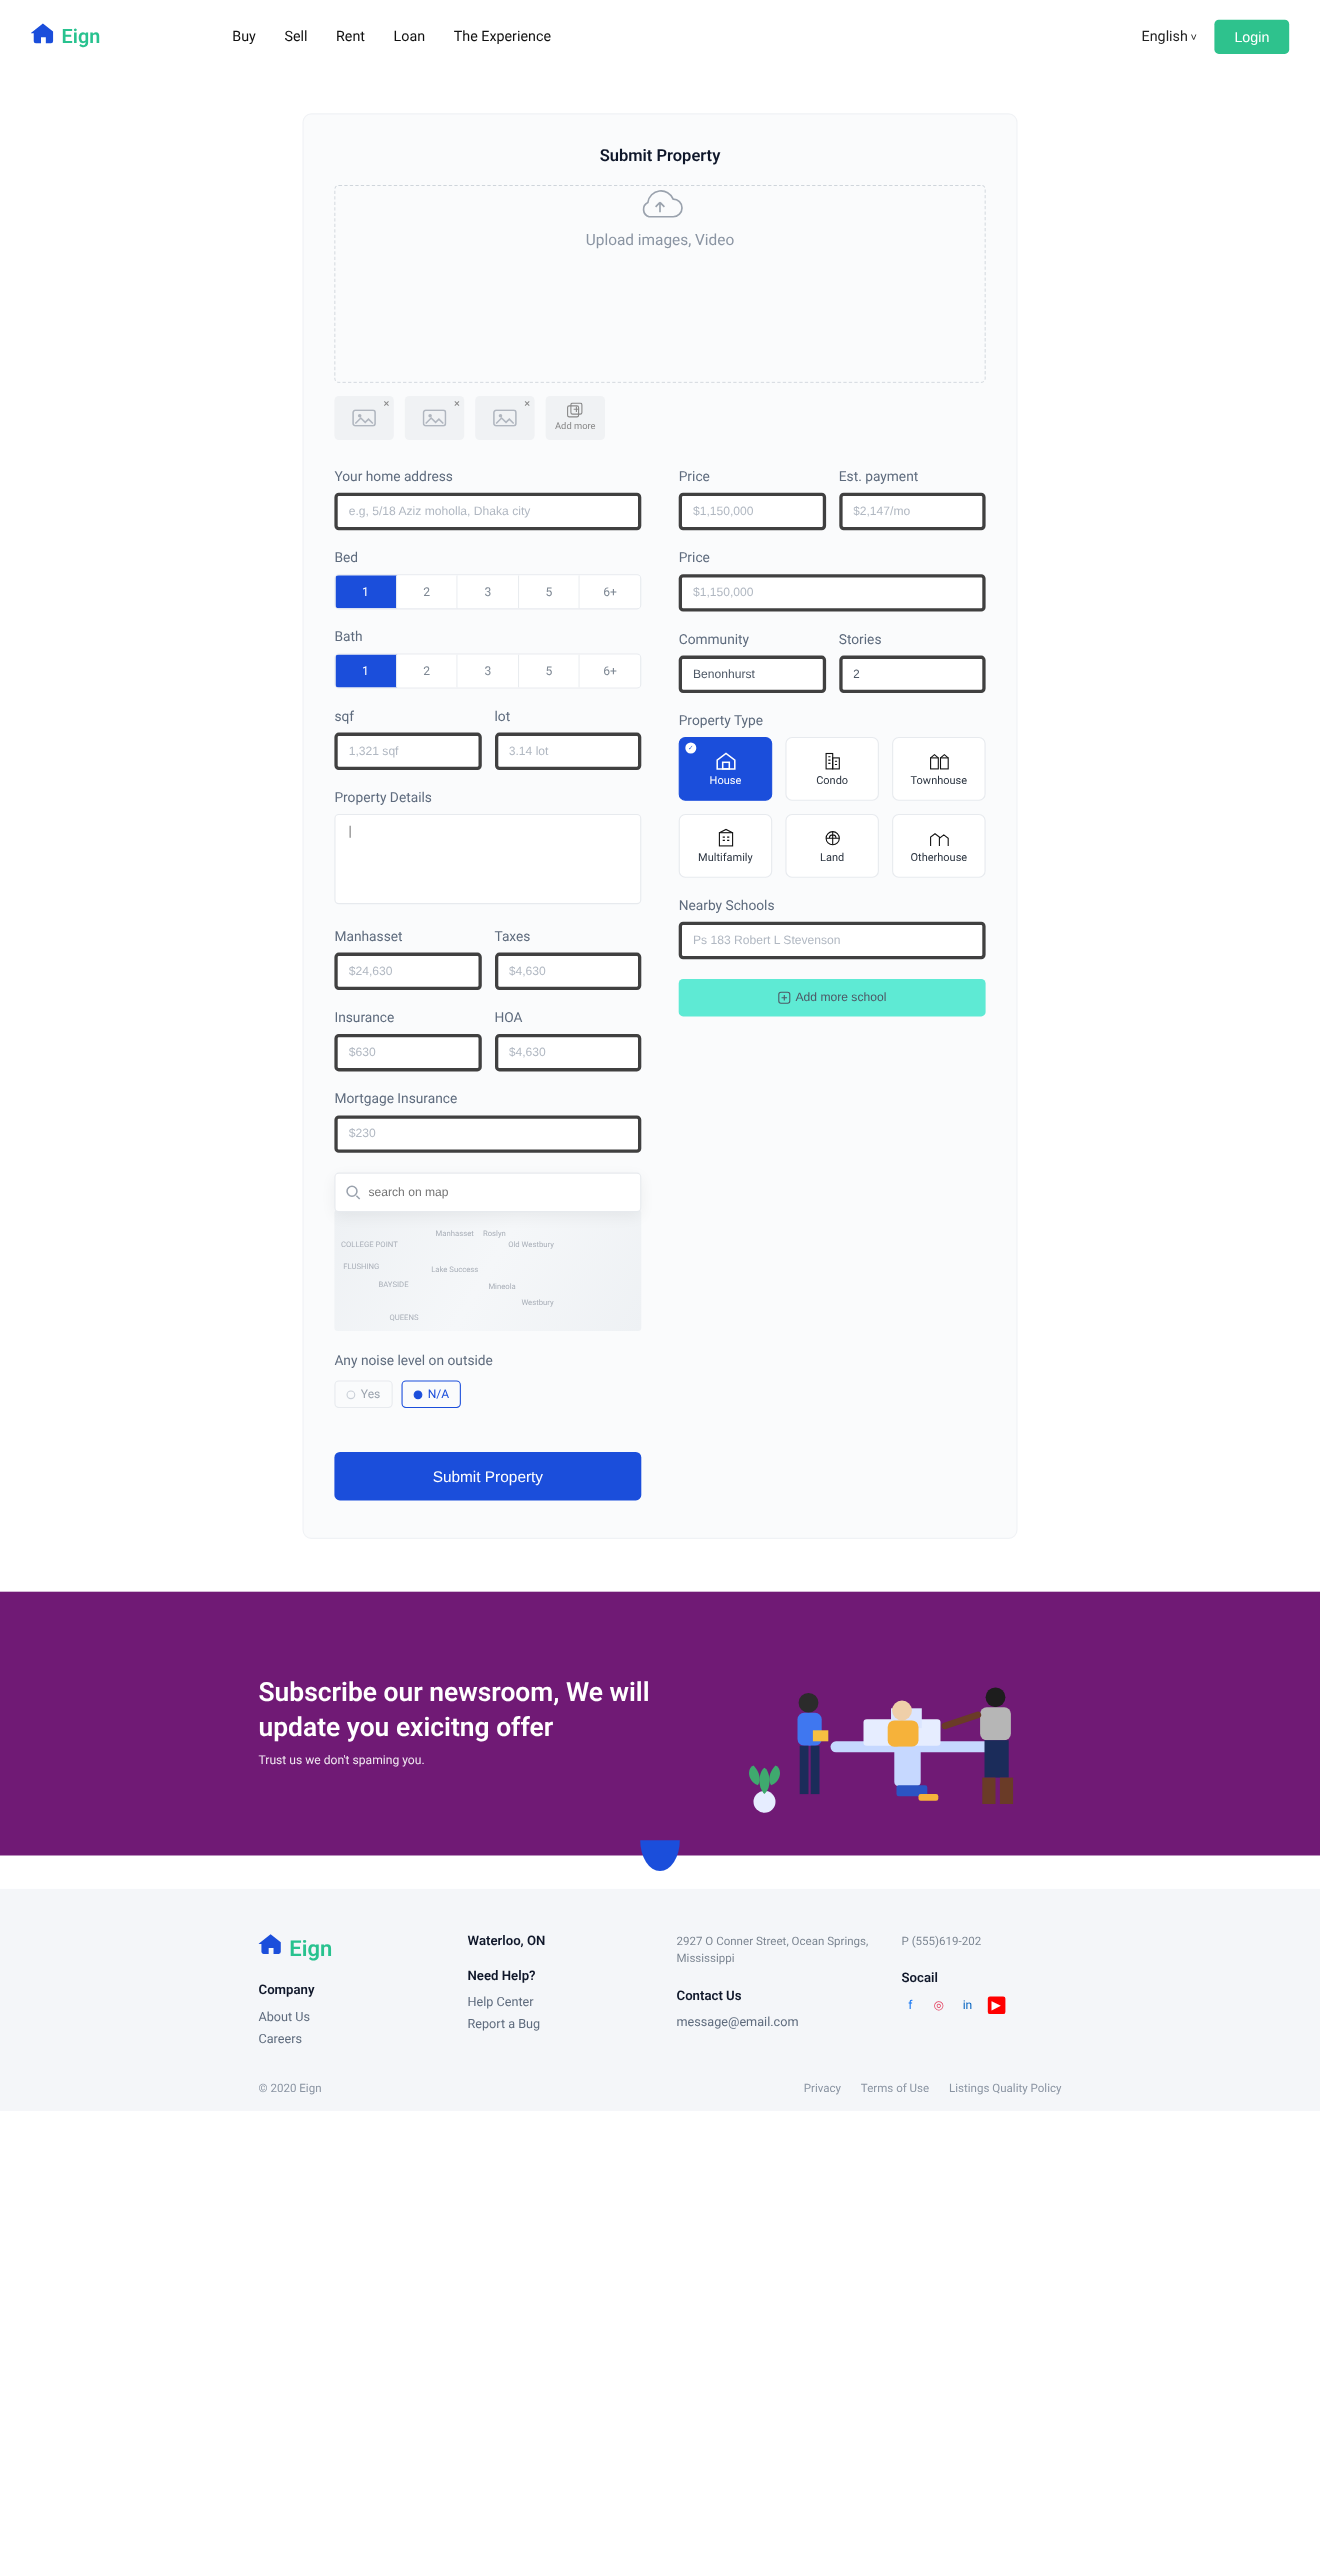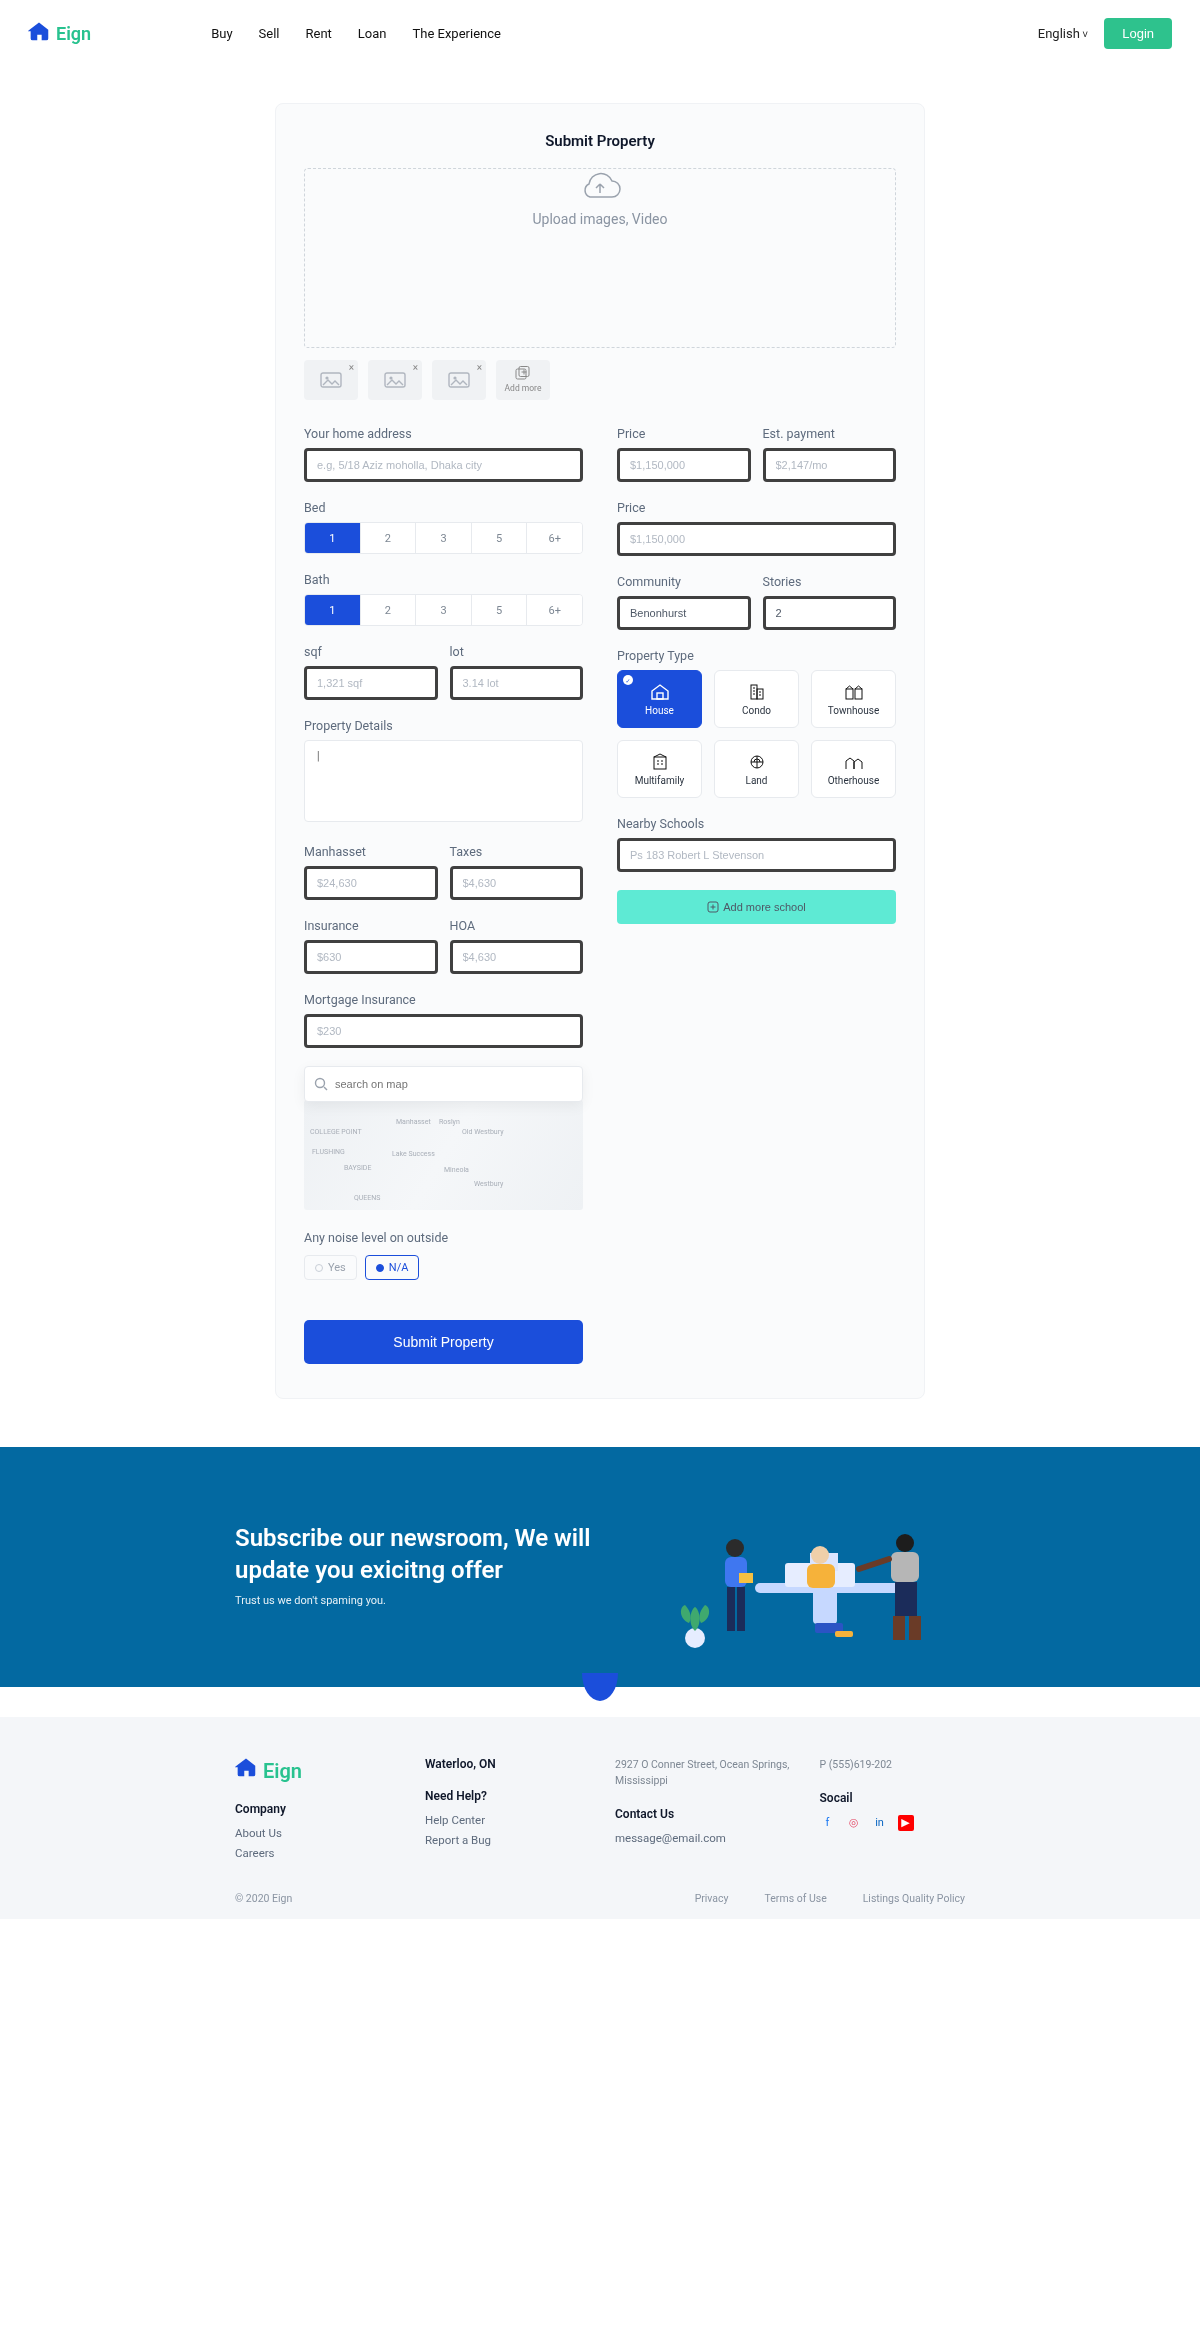--- a/index.html
+++ b/index.html
@@ -61,21 +61,21 @@
 
 .noise-row { display: flex; gap: 8px; margin-top: 10px; }
 .radio-pill { display: flex; align-items: center; gap: 5px; border: 1px solid #e7eaee; border-radius: 4px; padding: 5px 10px; font-size: 11px; color: #9aa2ad; cursor: pointer; }
 .radio-pill.sel { border-color: #1B4EDB; color: #1B4EDB; }
 .radio-pill .dot { width: 8px; height: 8px; border-radius: 50%; border: 1px solid #c9cfd7; }
 .radio-pill.sel .dot { background: #1B4EDB; border-color: #1B4EDB; }
 
 .submit-btn { width: 100%; height: 44px; background: #1B4EDB; color: #fff; border: none; border-radius: 5px; font-size: 14px; font-weight: 500; margin-top: 22px; cursor: pointer; }
 
 
-.subscribe { background: #0369a1; color: #fff; padding: 56px 0 44px; position: relative; overflow: hidden; }
+.subscribe { background: #701a75; color: #fff; padding: 56px 0 44px; position: relative; overflow: hidden; }
 .subscribe .inner { max-width: 730px; margin: 0 auto; display: flex; gap: 40px; align-items: center; }
 .subscribe h2 { font-size: 24px; font-weight: 600; line-height: 1.3; margin-bottom: 8px; }
 .subscribe p { font-size: 11px; opacity: 0.9; margin-bottom: 16px; }
 .email-row { display: flex; background: #fff; border-radius: 5px; overflow: hidden; width: 300px; }
 .email-row input { border: none; flex: 1; padding: 0 14px; font-size: 11px; color: #888; }
 .email-row button { background: #2ec28d; color: #fff; border: none; padding: 0 22px; font-size: 13px; cursor: pointer; height: 42px; }
 .illustration { width: 300px; height: 140px; position: relative; }
 
 
 .footer-wave { height: 30px; background: #fff; position: relative; }
@@ -84,21 +84,21 @@
 .footer .cols { max-width: 730px; margin: 0 auto; display: grid; grid-template-columns: 1.1fr 1.1fr 1.2fr 1fr; gap: 30px; }
 .footer .logo { font-size: 20px; margin-bottom: 4px; }
 .footer h4 { font-size: 12px; color: #0f172a; margin: 18px 0 10px; font-weight: 600; }
 .footer a { display: block; text-decoration: none; color: #5e6b7d; font-size: 11.5px; margin-bottom: 6px; cursor: pointer; }
 .footer .loc { font-weight: 600; color: #0f172a; }
 .footer .addr { font-size: 10.5px; color: #7d8793; line-height: 1.5; }
 .social { display: flex; gap: 10px; }
 .social span { width: 16px; height: 16px; display: inline-flex; align-items: center; justify-content: center; font-size: 11px; cursor: pointer; }
 .s-fb{color:#1877f2;} .s-ig{color:#e4405f;} .s-in{color:#0a66c2;} .s-yt{background:#ff0000;color:#fff;border-radius:2px;font-size:8px;width:18px;}
 .footer-bottom { max-width: 730px; margin: 26px auto 0; display: flex; justify-content: space-between; font-size: 10.5px; color: #8a94a2; }
-.footer-bottom .links { display: flex; gap: 36px; }
+.footer-bottom .links { display: flex; gap: 18px; }
 </style>
 </head>
 <body>
 
 <div class="header">
   <div class="logo">
     <span class="logo-icon">
       <svg width="22" height="22" viewBox="0 0 24 24" fill="none">
           <path d="M3 10L12 3l9 7v9a1 1 0 01-1 1h-4v-6H9v6H5a1 1 0 01-1-1v-9z" stroke="#1B4EDB" stroke-width="2.2" fill="#1B4EDB"></path>
         </svg>

